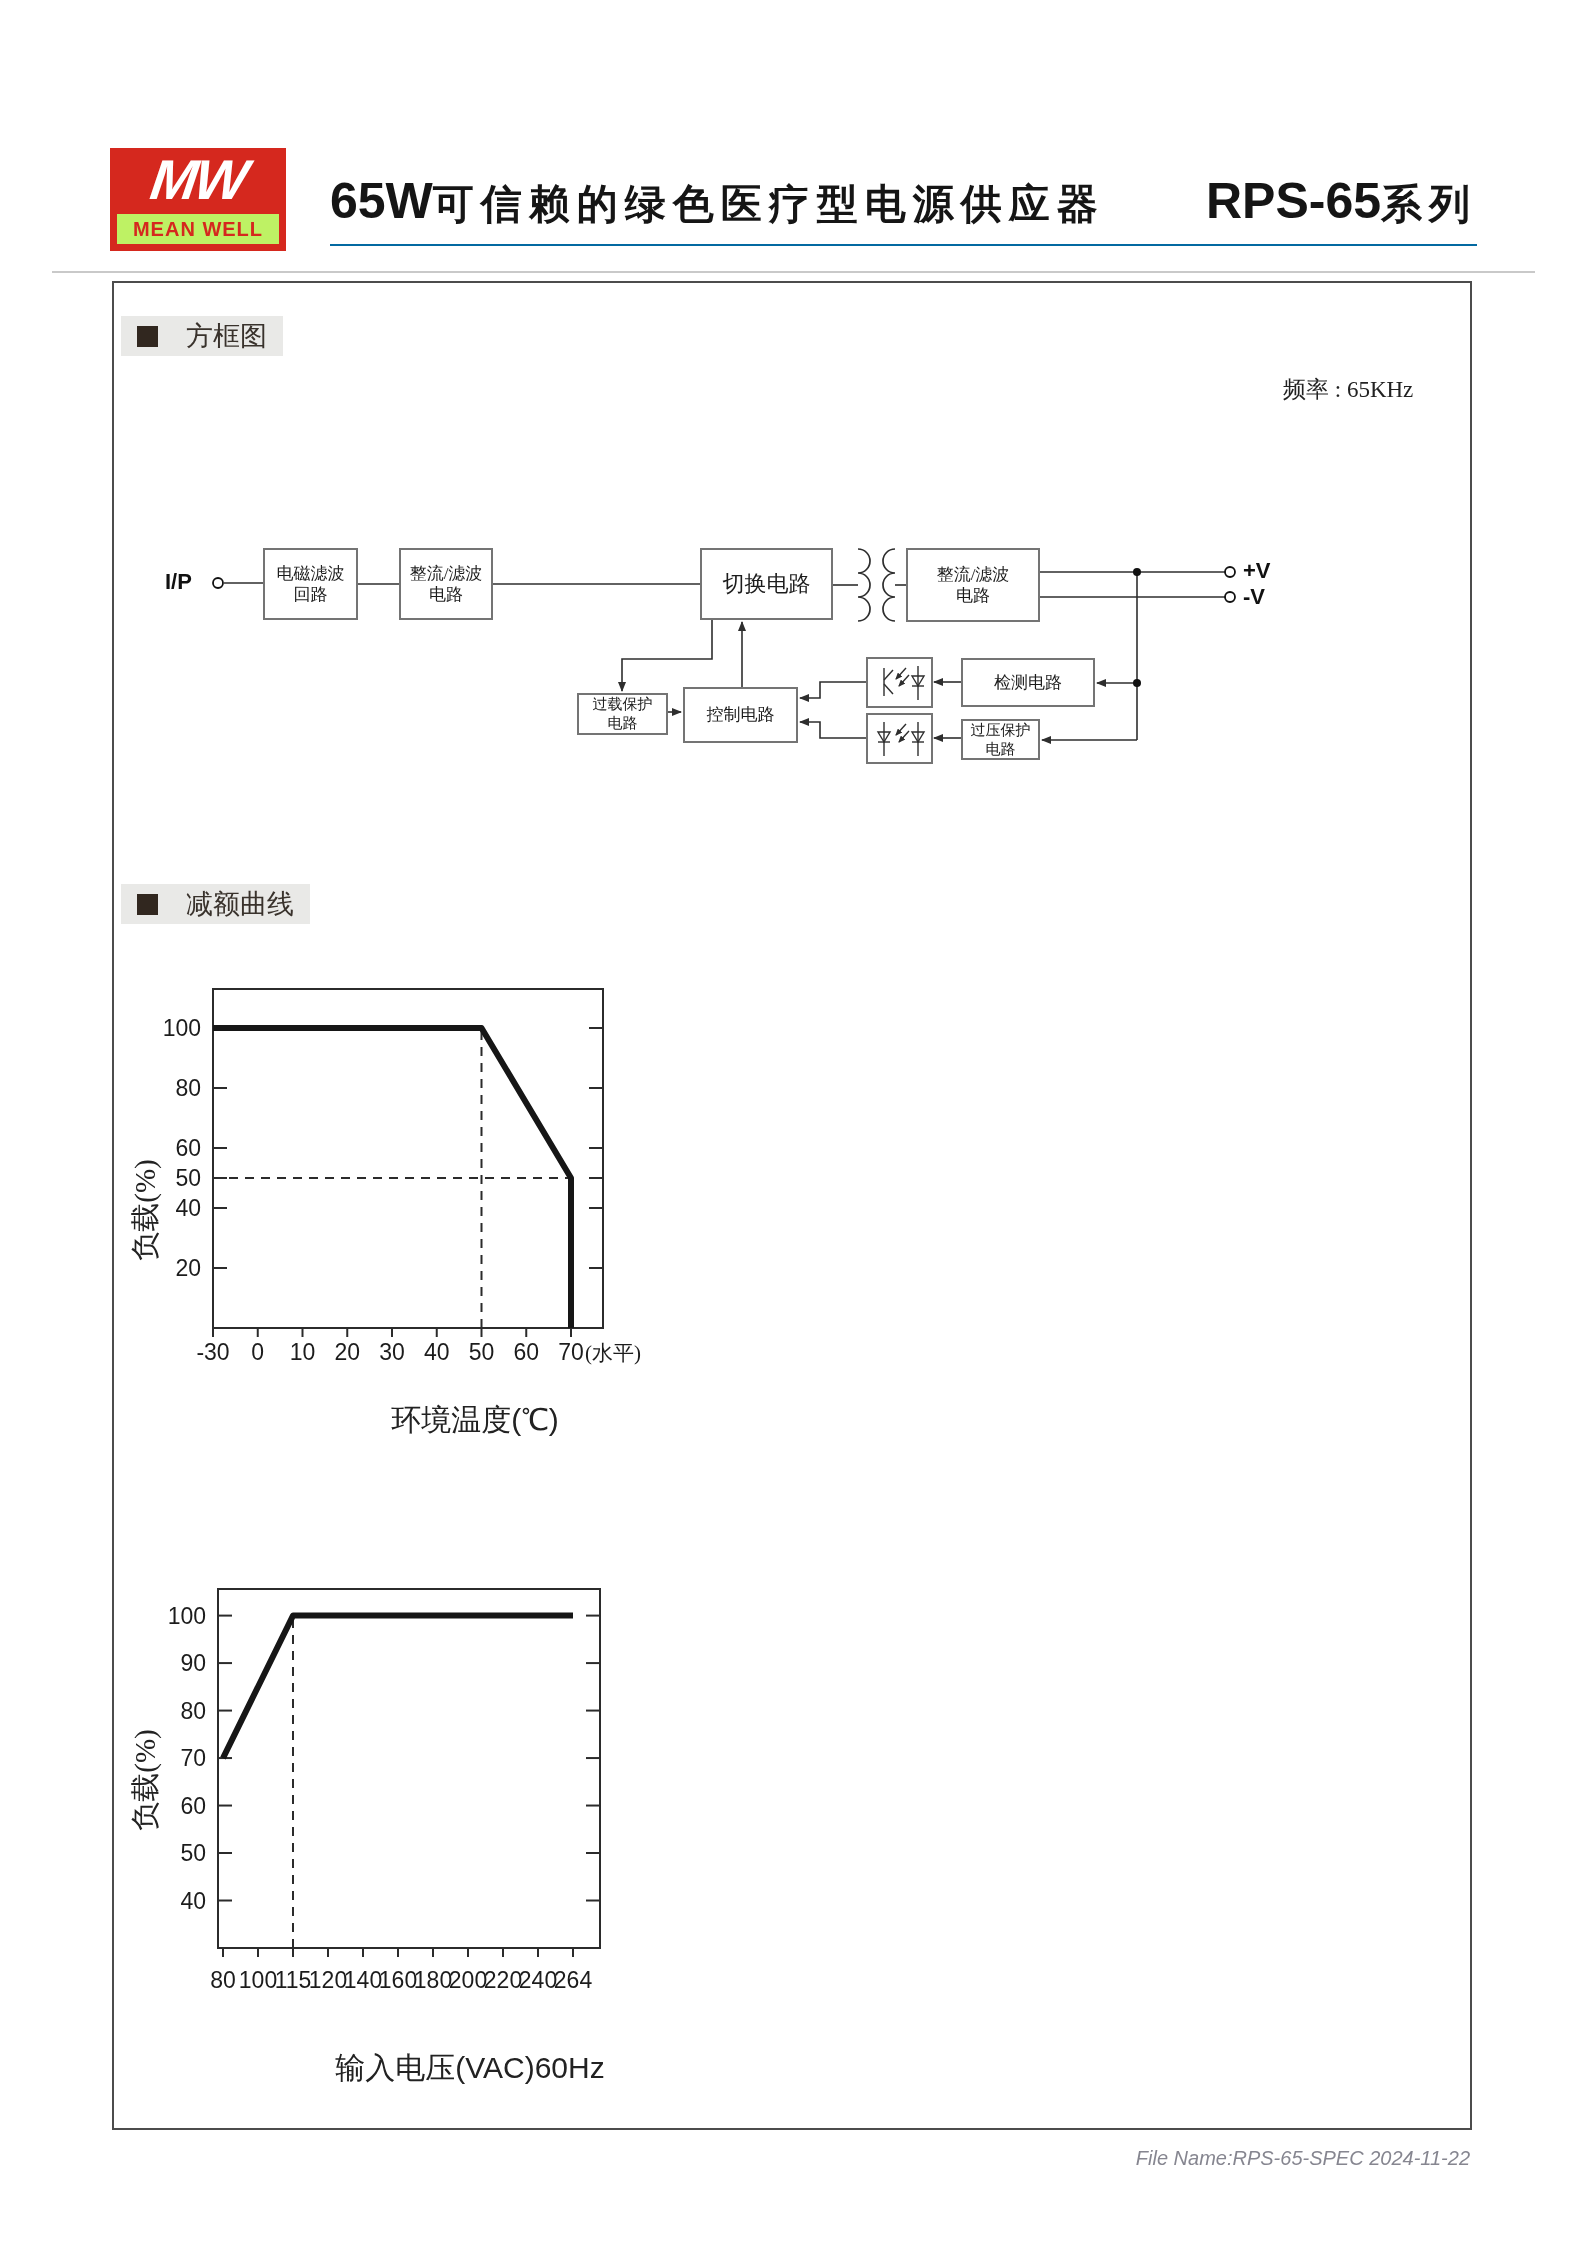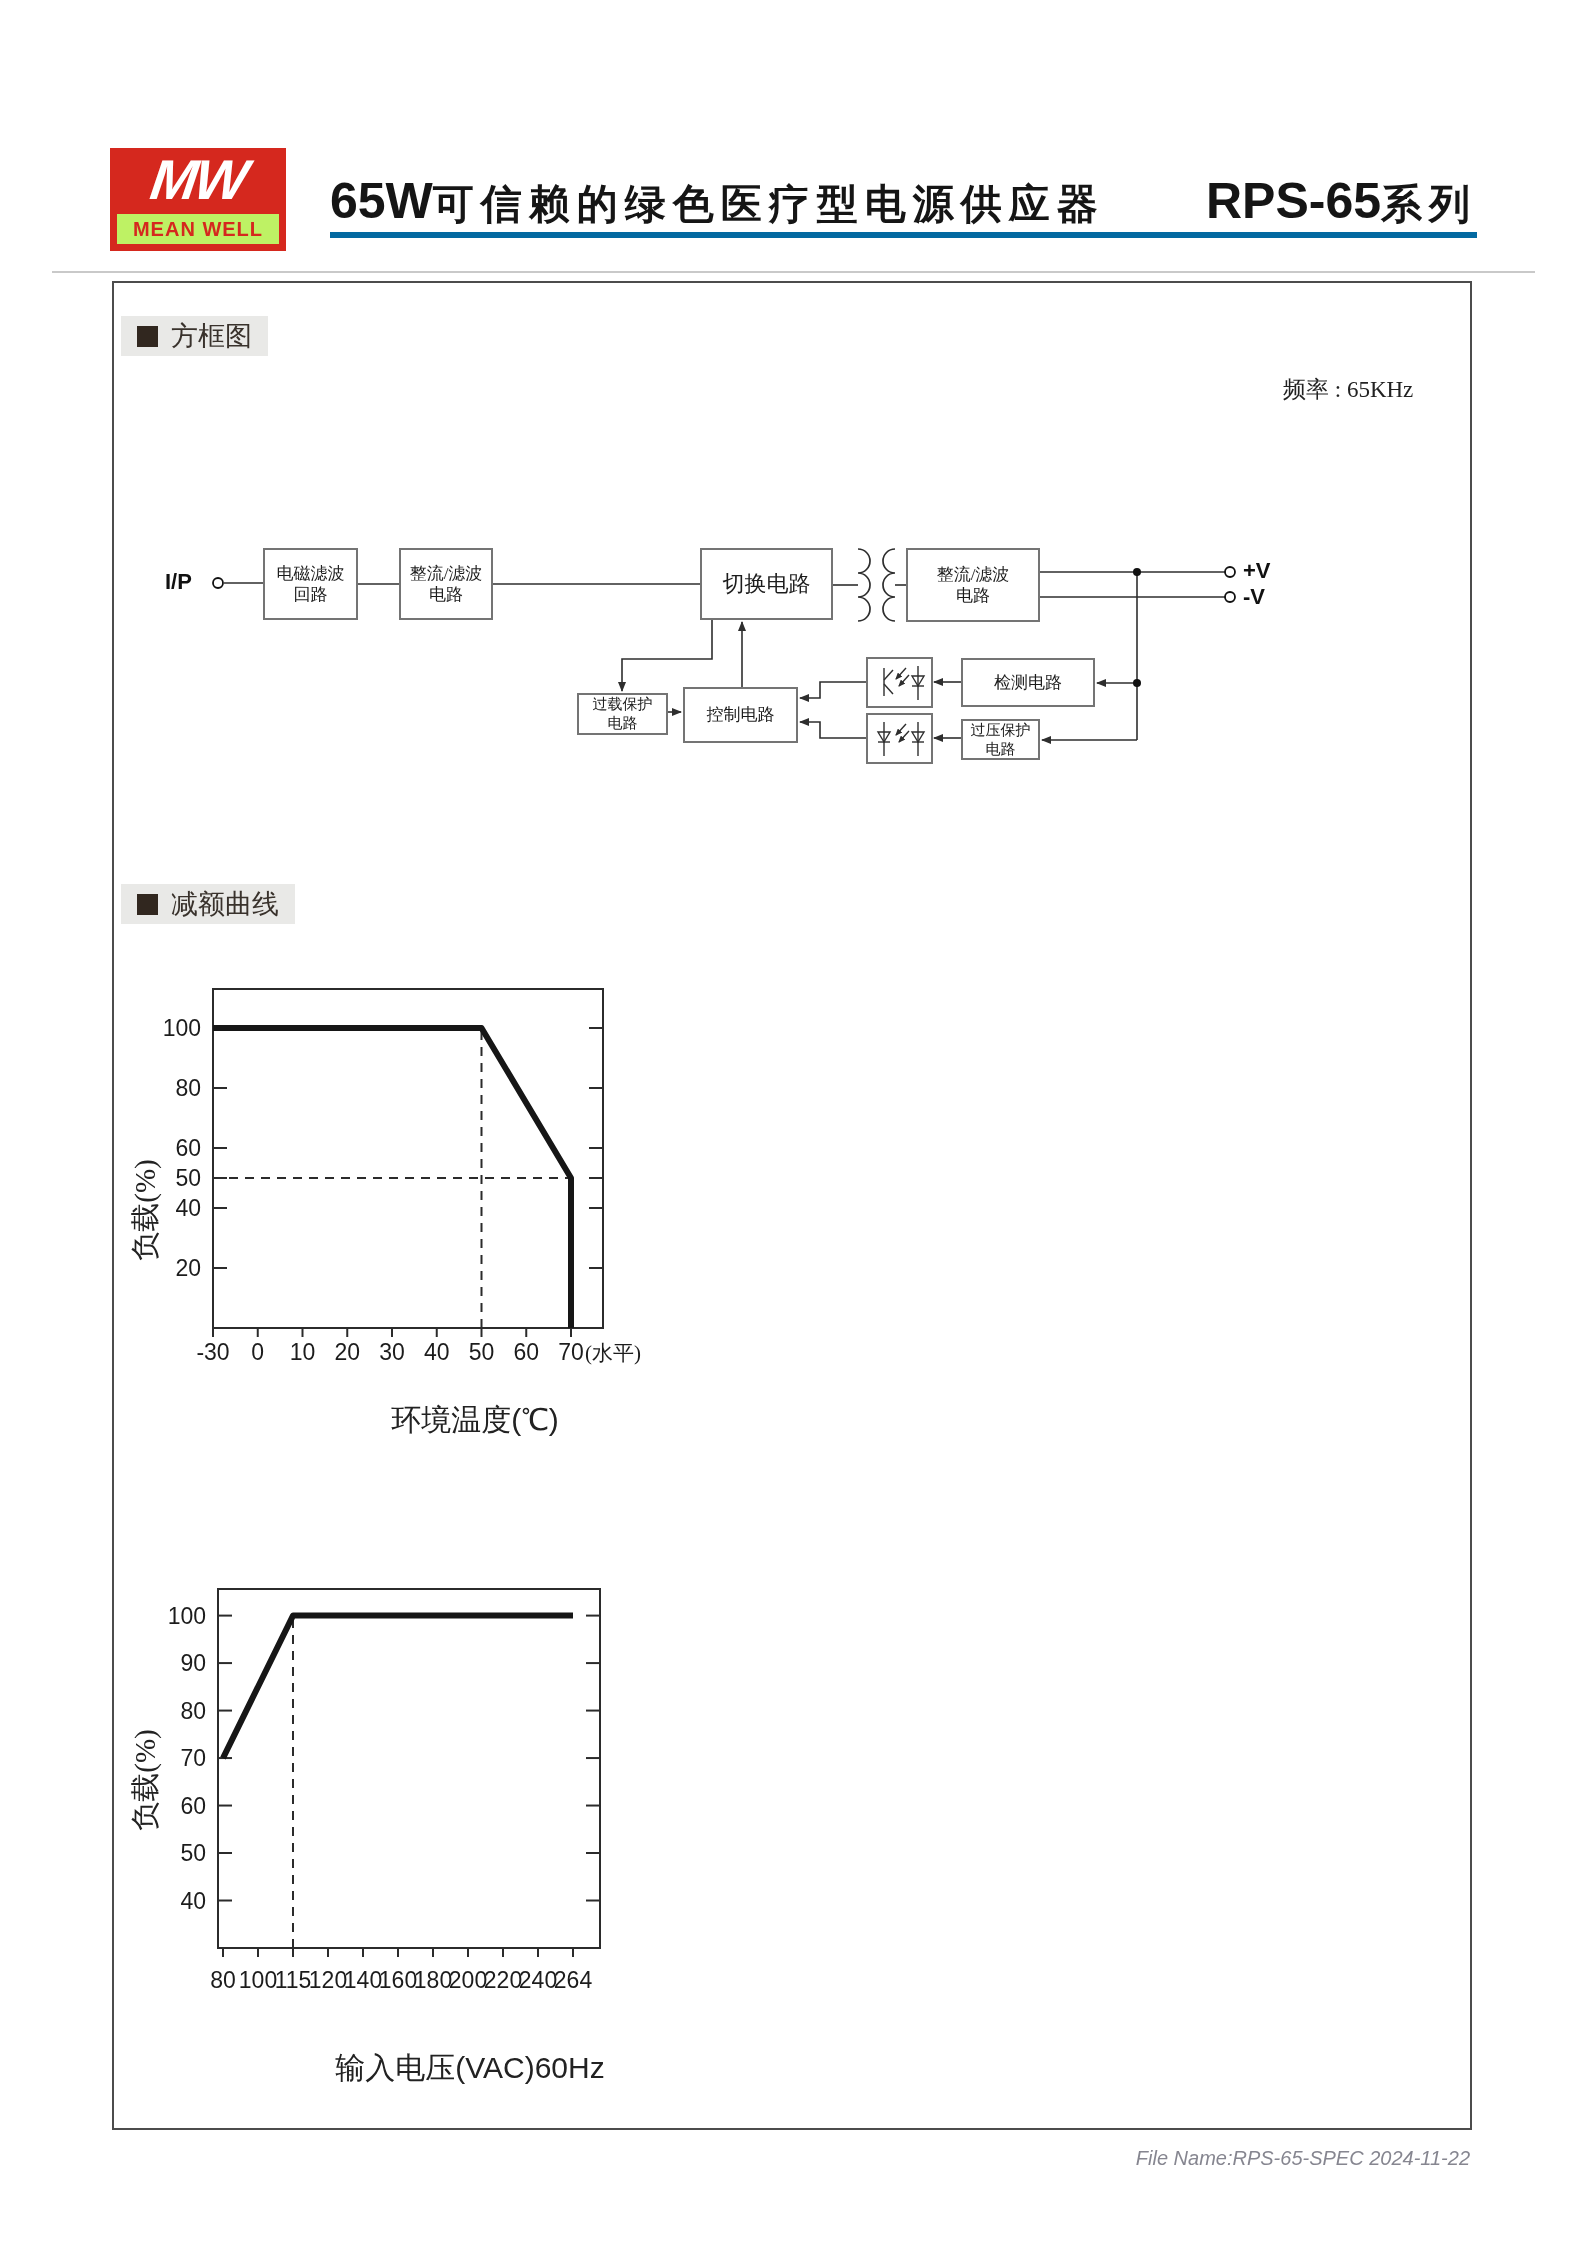--- a/index.html
+++ b/index.html
@@ -9,32 +9,32 @@
   .abs{position:absolute;z-index:2}
 
   
   .logo{left:110px;top:148px;width:176px;height:103px;background:#d5281e}
   .logo-mw{color:#fff;font:italic 700 56px/1 "Liberation Sans",sans-serif;
            letter-spacing:-3px;text-align:center;margin-top:4px;transform:skewX(-8deg)}
   .logo-band{position:absolute;left:7px;right:7px;bottom:7px;height:30px;background:#bef264;
              color:#d5281e;font:700 20px/30px "Liberation Sans",sans-serif;
              text-align:center;letter-spacing:1px}
   .title{left:330px;top:172px;width:1147px;display:flex;justify-content:space-between;
-         align-items:flex-start;border-bottom:6px solid #0369a1;}
+         align-items:flex-start;border-bottom:2px solid #0369a1;padding-bottom:12px}
   .title .num{font:700 50px "Liberation Sans",sans-serif;color:#151515}
   .title .cn{font-family:"Liberation Serif",serif;font-size:41px;font-weight:600;
              letter-spacing:7px;color:#151515}
   .hrule{left:52px;top:271px;width:1483px;height:2px;background:#c9c9c9}
 
   
   .bigbox{left:112px;top:281px;width:1360px;height:1849px;border:2px solid #4c4c4c;
           background:transparent;box-sizing:border-box}
 
   
-  .band{background:#e9e9e7;display:inline-flex;align-items:center;gap:13px;height:40px;
+  .band{background:#e9e9e7;display:inline-flex;align-items:center;gap:28px;height:40px;
         padding:0 16px;font-family:"Liberation Serif",serif;font-size:27px;color:#39322c}
   .band .sq{width:21px;height:21px;background:#31271f;flex:0 0 auto}
 
   .note{font-family:"Liberation Serif",serif;font-size:23px;color:#222}
 
   
   .bbox{border:2px solid #747474;display:flex;align-items:center;justify-content:center;
         text-align:center;white-space:pre-line;font-family:"Liberation Serif",serif;
         color:#1c1c1c;background:#fff;box-sizing:border-box;line-height:1.25}
   .io{font:700 22px "Liberation Sans",sans-serif;color:#111}

